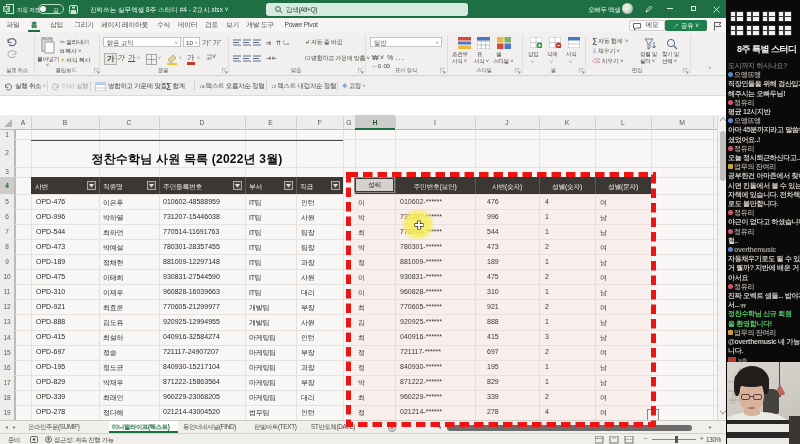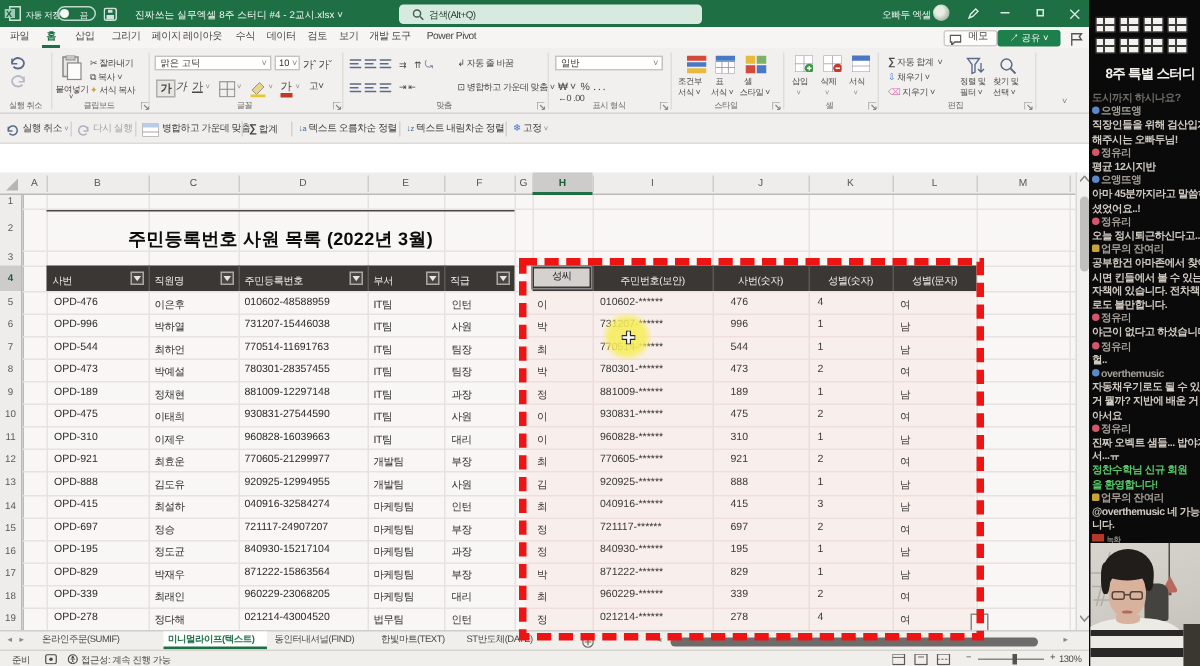--- a/index.html
+++ b/index.html
@@ -398,21 +398,21 @@
 <span class="hline" style="left:350px;width:300px;top:169.4px;background:#efdfdc;"></span>
 <span class="hline" style="left:350px;width:300px;top:184.4px;background:#efdfdc;"></span>
 <span class="hline" style="left:350px;width:300px;top:199.5px;background:#efdfdc;"></span>
 <span class="hline" style="left:350px;width:300px;top:214.5px;background:#efdfdc;"></span>
 <span class="hline" style="left:350px;width:300px;top:229.6px;background:#efdfdc;"></span>
 <span class="hline" style="left:350px;width:300px;top:244.6px;background:#efdfdc;"></span>
 <span class="hline" style="left:350px;width:300px;top:259.6px;background:#efdfdc;"></span>
 <span class="hline" style="left:350px;width:300px;top:274.7px;background:#efdfdc;"></span>
 <span class="hline" style="left:350px;width:300px;top:289.8px;background:#efdfdc;"></span>
 <span class="abs" style="left:31px;top:9.5px;width:312px;height:1px;background:#4a4845;"></span>
-<span class="abs k" style="left:31px;top:21px;width:312px;text-align:center;font-size:12px;font-weight:bold;color:#0d0d0d;letter-spacing:0.2px;">주민등록번호 사원 목록 (2022년 3월)</span>
+<span class="abs k" style="left:31px;top:21px;width:312px;text-align:center;font-size:12px;font-weight:bold;color:#0d0d0d;letter-spacing:0.2px;">정찬수학님 사원 목록 (2022년 3월)</span>
 <div class="abs" style="left:31px;top:47px;width:312px;height:17px;background:#3a3734;">
 <span class="abs k" style="left:4px;top:5px;font-size:6.8px;color:#f0eeec;">사번</span>
 <span class="abs" style="left:56px;top:4px;width:9px;height:9px;background:#4a4744;border:1px solid #aaa8a5;"></span>
         <svg class="abs" style="left:58px;top:7px" width="6" height="4">
           <path d="M0 0 L5 0 L2.5 3.5 Z" fill="#e8e6e3"></path>
         </svg>
 <span class="abs k" style="left:72px;top:5px;font-size:6.8px;color:#f0eeec;">직원명</span>
 <span class="abs" style="left:116px;top:4px;width:9px;height:9px;background:#4a4744;border:1px solid #aaa8a5;"></span>
         <svg class="abs" style="left:118px;top:7px" width="6" height="4">
           <path d="M0 0 L5 0 L2.5 3.5 Z" fill="#e8e6e3"></path>

